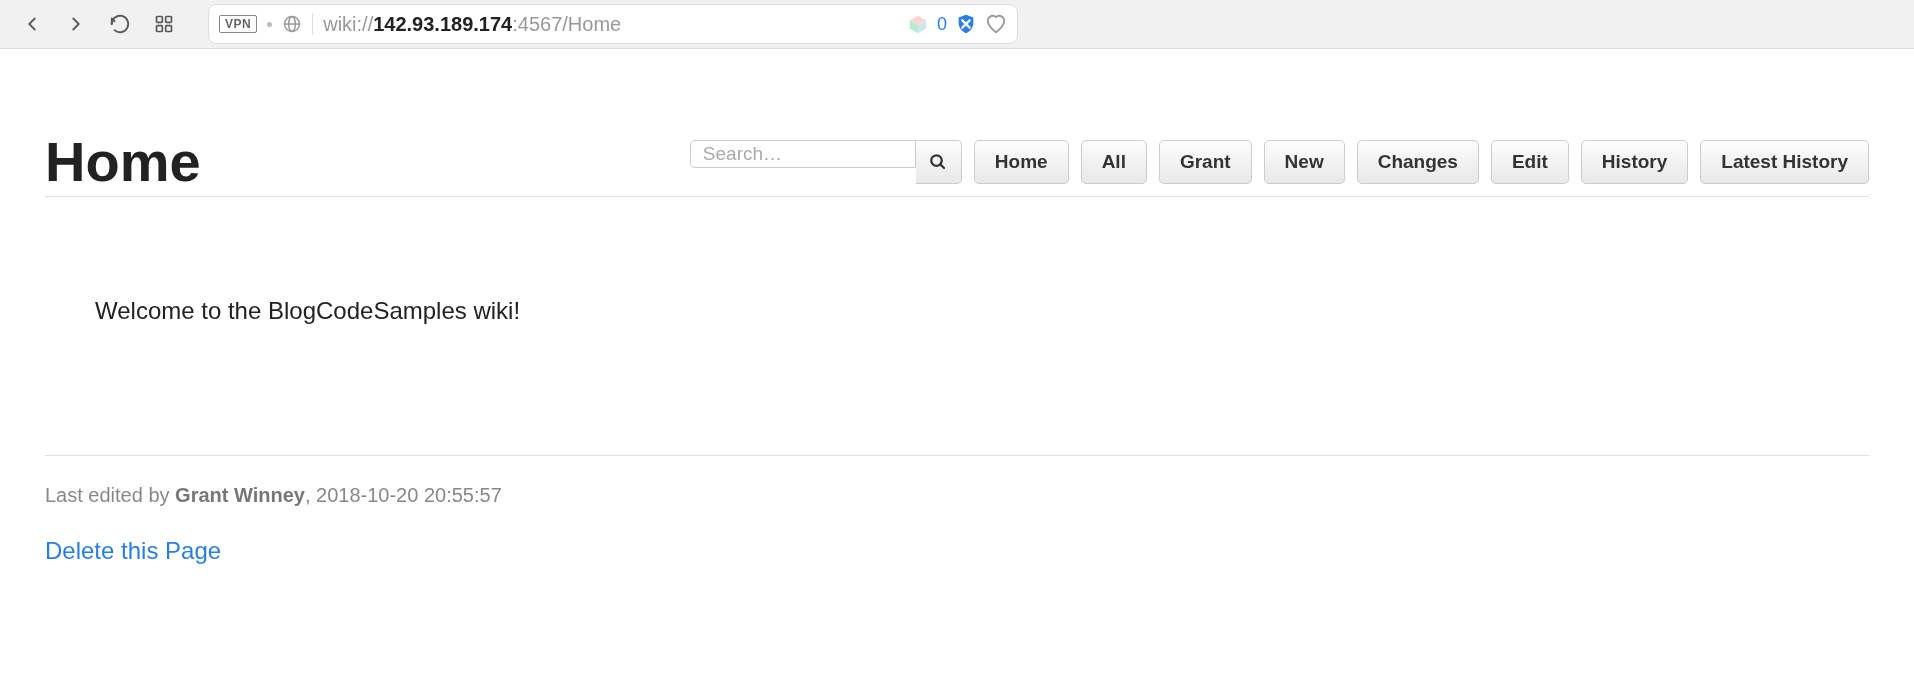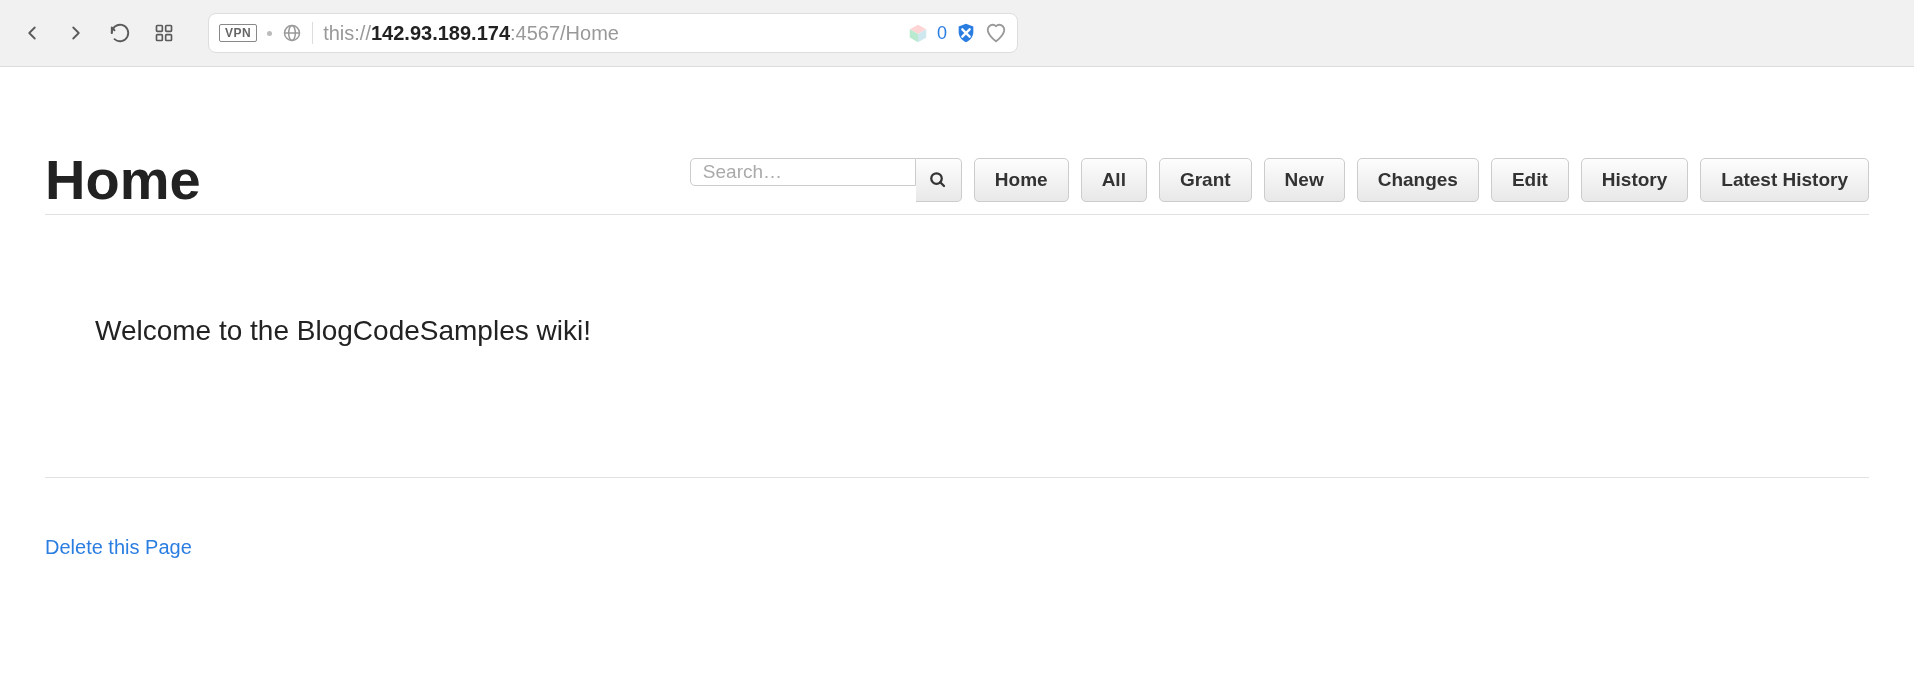--- a/index.html
+++ b/index.html
@@ -8,21 +8,21 @@
       padding: 0;
     }
     body {
       font-family: -apple-system, BlinkMacSystemFont, "Segoe UI", Helvetica, Arial, sans-serif;
       width: 1914px;
       height: 694px;
       background: #fff;
     }
     
     .browser-chrome {
-      height: 67px;
+      height: 49px;
       background: #f1f1f1;
       border-bottom: 1px solid #ddd;
       display: flex;
       align-items: center;
       padding: 0 14px;
       gap: 8px;
     }
     .nav-icon {
       width: 36px;
       height: 36px;
@@ -166,41 +166,41 @@
       font-size: 19px;
       font-weight: 600;
       color: #333;
       cursor: pointer;
       display: flex;
       align-items: center;
       white-space: nowrap;
     }
     .content {
       padding: 100px 50px 40px 50px;
-      font-size: 28px;
+      font-size: 24px;
       color: #222;
     }
     .footer-sep {
       border: none;
       border-top: 1px solid #e1e1e1;
       margin-top: 90px;
     }
     .footer {
       padding-top: 28px;
       font-size: 20px;
       color: #888;
     }
     .footer .author {
       font-weight: 700;
       color: #777;
     }
     .delete-link {
       display: inline-block;
       margin-top: 30px;
-      font-size: 20px;
+      font-size: 24px;
       color: #2a7de1;
       cursor: pointer;
     }
   </style>
 </head>
 <body>
 
 <div class="browser-chrome">
   <div class="nav-icon">
     <svg width="22" height="22" viewBox="0 0 24 24" fill="none" stroke="currentColor" stroke-width="2" stroke-linecap="round" stroke-linejoin="round">
@@ -233,21 +233,21 @@
     <span class="dot"></span>
     <span class="globe-icon">
       <svg width="20" height="20" viewBox="0 0 24 24" fill="none" stroke="#999" stroke-width="1.8">
           <circle cx="12" cy="12" r="9"></circle>
           <ellipse cx="12" cy="12" rx="4" ry="9"></ellipse>
           <line x1="3" y1="12" x2="21" y2="12"></line>
         </svg>
     </span>
     <span class="vert-sep"></span>
     <span class="url-text">
-      <span>this://</span><span class="ip">142.93.189.174</span><span>:4567/Home</span>
+      <span>wiki://</span><span class="ip">142.93.189.174</span><span>:4567/Home</span>
     </span>
 
     <div class="addr-right">
       <span class="cube-icon">
         <svg width="22" height="22" viewBox="0 0 24 24">
             <polygon points="12,3 21,8 12,13 3,8" fill="#ffd4d4"></polygon>
             <polygon points="3,8 12,13 12,22 3,17" fill="#b9ead0"></polygon>
             <polygon points="21,8 12,13 12,22 21,17" fill="#cfe8ef"></polygon>
           </svg>
       </span>
@@ -293,15 +293,18 @@
     </div>
   </div>
 
   <div class="content">
     <p>Welcome to the BlogCodeSamples wiki!</p>
   </div>
 
   <hr class="footer-sep">
 
   <div class="footer">
+    <div>
+      <span>Last edited by </span><span class="author">Grant Winney</span><span>, 2018-10-20 20:55:57</span>
+    </div>
     <a class="delete-link">Delete this Page</a>
   </div>
 </div>
 
 </body></html>

